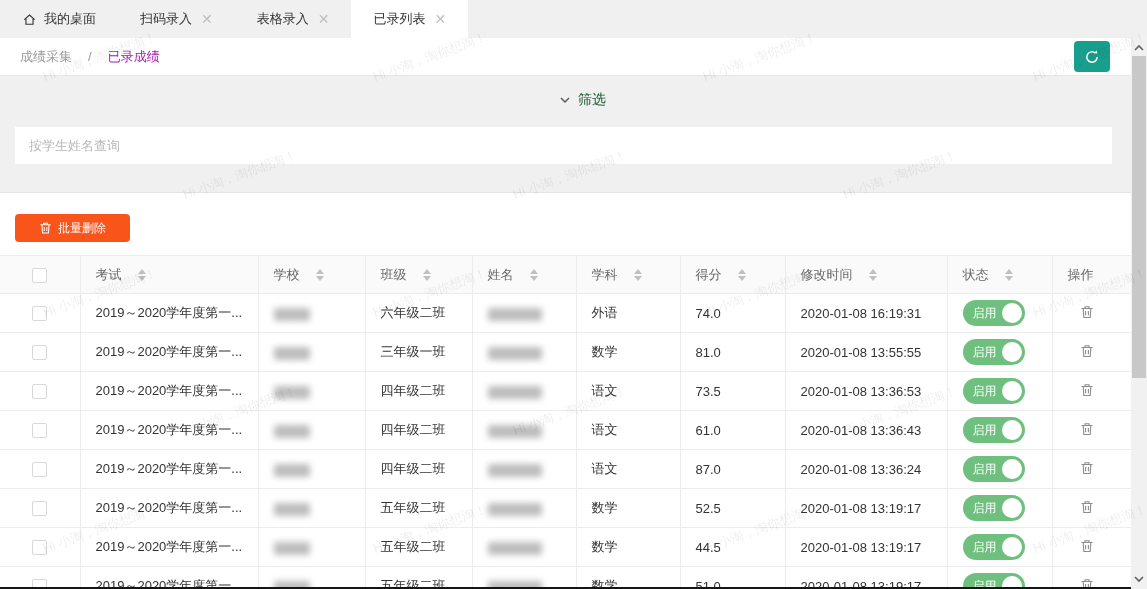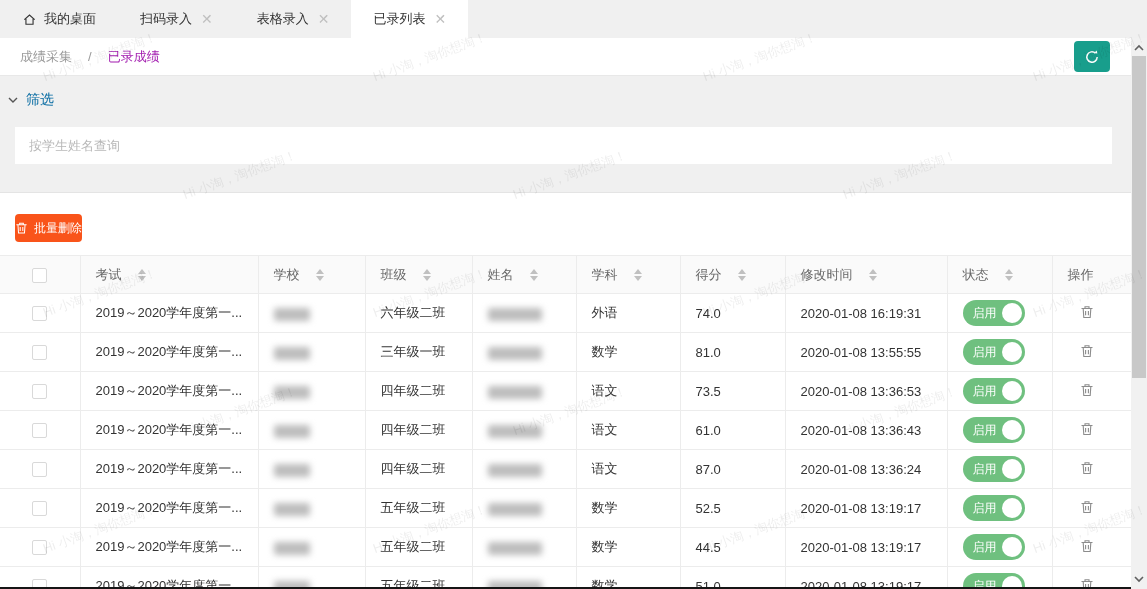--- a/index.html
+++ b/index.html
@@ -21,33 +21,33 @@
 
   .breadcrumb-bar { height:38px; background:#fff; display:flex; align-items:center;
                     justify-content:space-between; padding:0 21px 0 20px;
                     border-bottom:1px solid #e8e8e8; }
   .breadcrumb { font-size:13px; color:#999; display:flex; gap:16px; align-items:center; }
   .breadcrumb .cur { color:#a21caf; }
   .refresh-btn { width:36px; height:31px; background:#189e8c; border:none; border-radius:4px;
                  display:flex; align-items:center; justify-content:center; cursor:pointer; }
 
   .filter-panel { height:117px; background:#f0f0f0; border-bottom:1px solid #e4e4e4; padding-top:13px; }
-  .filter-head { display:flex; align-items:center; gap:7px; padding-left:7px; font-size:14px;
-                 color:#0369a1; cursor:pointer; height:22px; }
+  .filter-head { display:flex; align-items:center; gap:7px; padding-left:34px; font-size:14px;
+                 color:#14532d; cursor:pointer; height:22px;justify-content:center; }
   .filter-bar { margin:16px 19px 0 15px; height:37px; background:#fff; display:flex; }
   .filter-label { width:108px; display:flex; align-items:center; justify-content:center;
                   font-size:13px; color:#333; border-right:1px solid #ececec; }
   .filter-input { flex:1; border:none; outline:none; font-size:13px; color:#333; padding:0 14px;
                   font-family:inherit; }
   .filter-input::placeholder { color:#b8b8b8; }
 
   .content { padding:21px 0 0 15px; }
   .batch-delete { height:28px; background:#f9541a; color:#fff; border:none; border-radius:4px;
                   font-size:12px; display:inline-flex; align-items:center; gap:6px;
-                  padding:0 0; cursor:pointer; font-family:inherit; }
+                  padding:0 24px; cursor:pointer; font-family:inherit; }
 
   
   table.grid { border-collapse:collapse; margin:13px 0 0 -15px; width:1131px; table-layout:fixed; }
   table.grid th, table.grid td { border:1px solid #ececec; border-top:none; font-weight:normal;
                                  text-align:left; overflow:hidden; white-space:nowrap; }
   table.grid th { background:#fafafa; height:38px; font-size:13px; color:#666; padding-left:15px; border-top:1px solid #ececec; }
   table.grid td { background:#fff; height:39px; font-size:13px; color:#333; padding-left:15px; }
   table.grid th:first-child, table.grid td:first-child { border-left:none; padding-left:0; text-align:center; }
   table.grid th:last-child, table.grid td:last-child { border-right:none; }
   .th-inner { display:inline-flex; align-items:center; gap:16px; }

